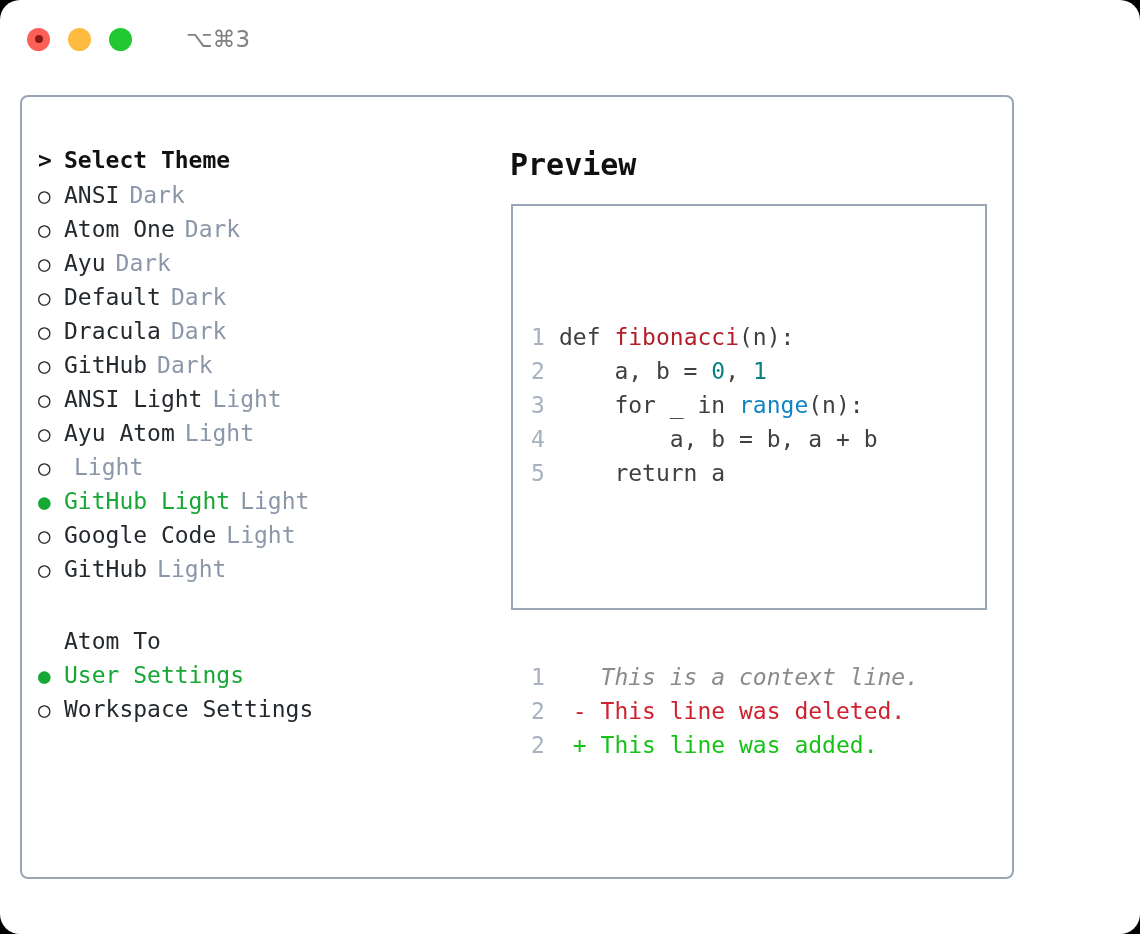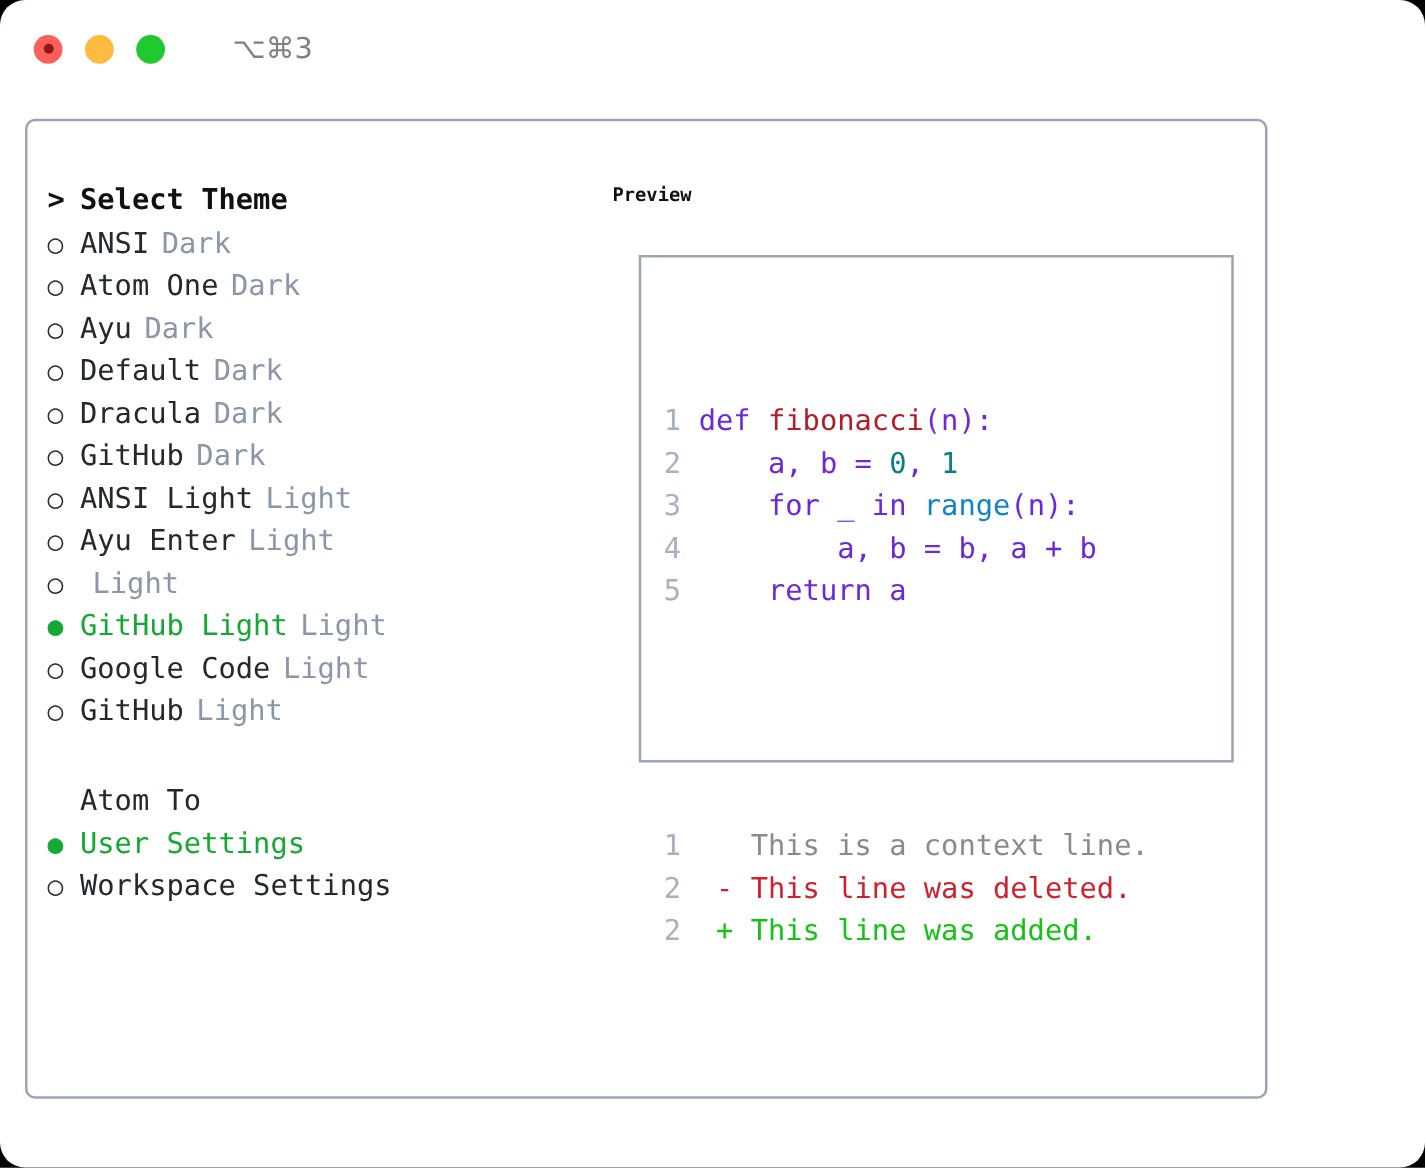--- a/index.html
+++ b/index.html
@@ -140,23 +140,23 @@
     top: 762px;
     width: 420px;
     font-size: 23px;
     line-height: 34px;
     color: #9aa5b5;
   }
 
   
   .preview-title {
     position: absolute;
-    left: 468px;
+    left: 488px;
     top: 50px;
-    font-size: 15px;
+    font-size: 30px;
     font-weight: bold;
     color: #111111;
   }
   .code-box {
     position: absolute;
     left: 489px;
     top: 107px;
     width: 476px;
     height: 406px;
     box-sizing: border-box;
@@ -169,26 +169,26 @@
     line-height: 34px;
     white-space: pre;
   }
   .cline { display: flex; }
   .lnum {
     width: 28px;
     flex: 0 0 28px;
     color: #a7b1c0;
     text-align: left;
   }
-  .ctext { color: #6d28d9; }
+  .ctext { color: #404040; }
 
   .tok-fn   { color: #b31d28; }
   .tok-num  { color: #0a8080; }
   .tok-call { color: #1184c4; }
-  .tok-ctx  { color: #8b8b8b; }
+  .tok-ctx  { color: #8b8b8b; font-style: italic; }
   .tok-del  { color: #cf222e; }
   .tok-add  { color: #17c217; }
 
   .blank-line { height: 34px; }
 </style>
 </head>
 <body>
 
 <div class="window">
 
@@ -214,21 +214,21 @@
         </div>
 
         <div id="theme-list">
             <div class="row"><span class="bullet">○</span><span class="label">ANSI</span><span class="tag">Dark</span></div>
             <div class="row"><span class="bullet">○</span><span class="label">Atom One</span><span class="tag">Dark</span></div>
             <div class="row"><span class="bullet">○</span><span class="label">Ayu</span><span class="tag">Dark</span></div>
             <div class="row"><span class="bullet">○</span><span class="label">Default</span><span class="tag">Dark</span></div>
             <div class="row"><span class="bullet">○</span><span class="label">Dracula</span><span class="tag">Dark</span></div>
             <div class="row"><span class="bullet">○</span><span class="label">GitHub</span><span class="tag">Dark</span></div>
             <div class="row"><span class="bullet">○</span><span class="label">ANSI Light</span><span class="tag">Light</span></div>
-            <div class="row"><span class="bullet">○</span><span class="label">Ayu Enter</span><span class="tag">Light</span></div>
+            <div class="row"><span class="bullet">○</span><span class="label">Ayu Atom</span><span class="tag">Light</span></div>
             <div class="row"><span class="bullet">○</span><span class="tag">Light</span></div>
             <div class="row"><span class="bullet sel">●</span><span class="label sel">GitHub Light</span><span class="tag">Light</span></div>
             <div class="row"><span class="bullet">○</span><span class="label">Google Code</span><span class="tag">Light</span></div>
             <div class="row"><span class="bullet">○</span><span class="label">GitHub</span><span class="tag">Light</span></div>
           </div>
 
         <div class="section-gap"></div>
 
         <div class="row">
           <span class="bullet blank">○</span>

